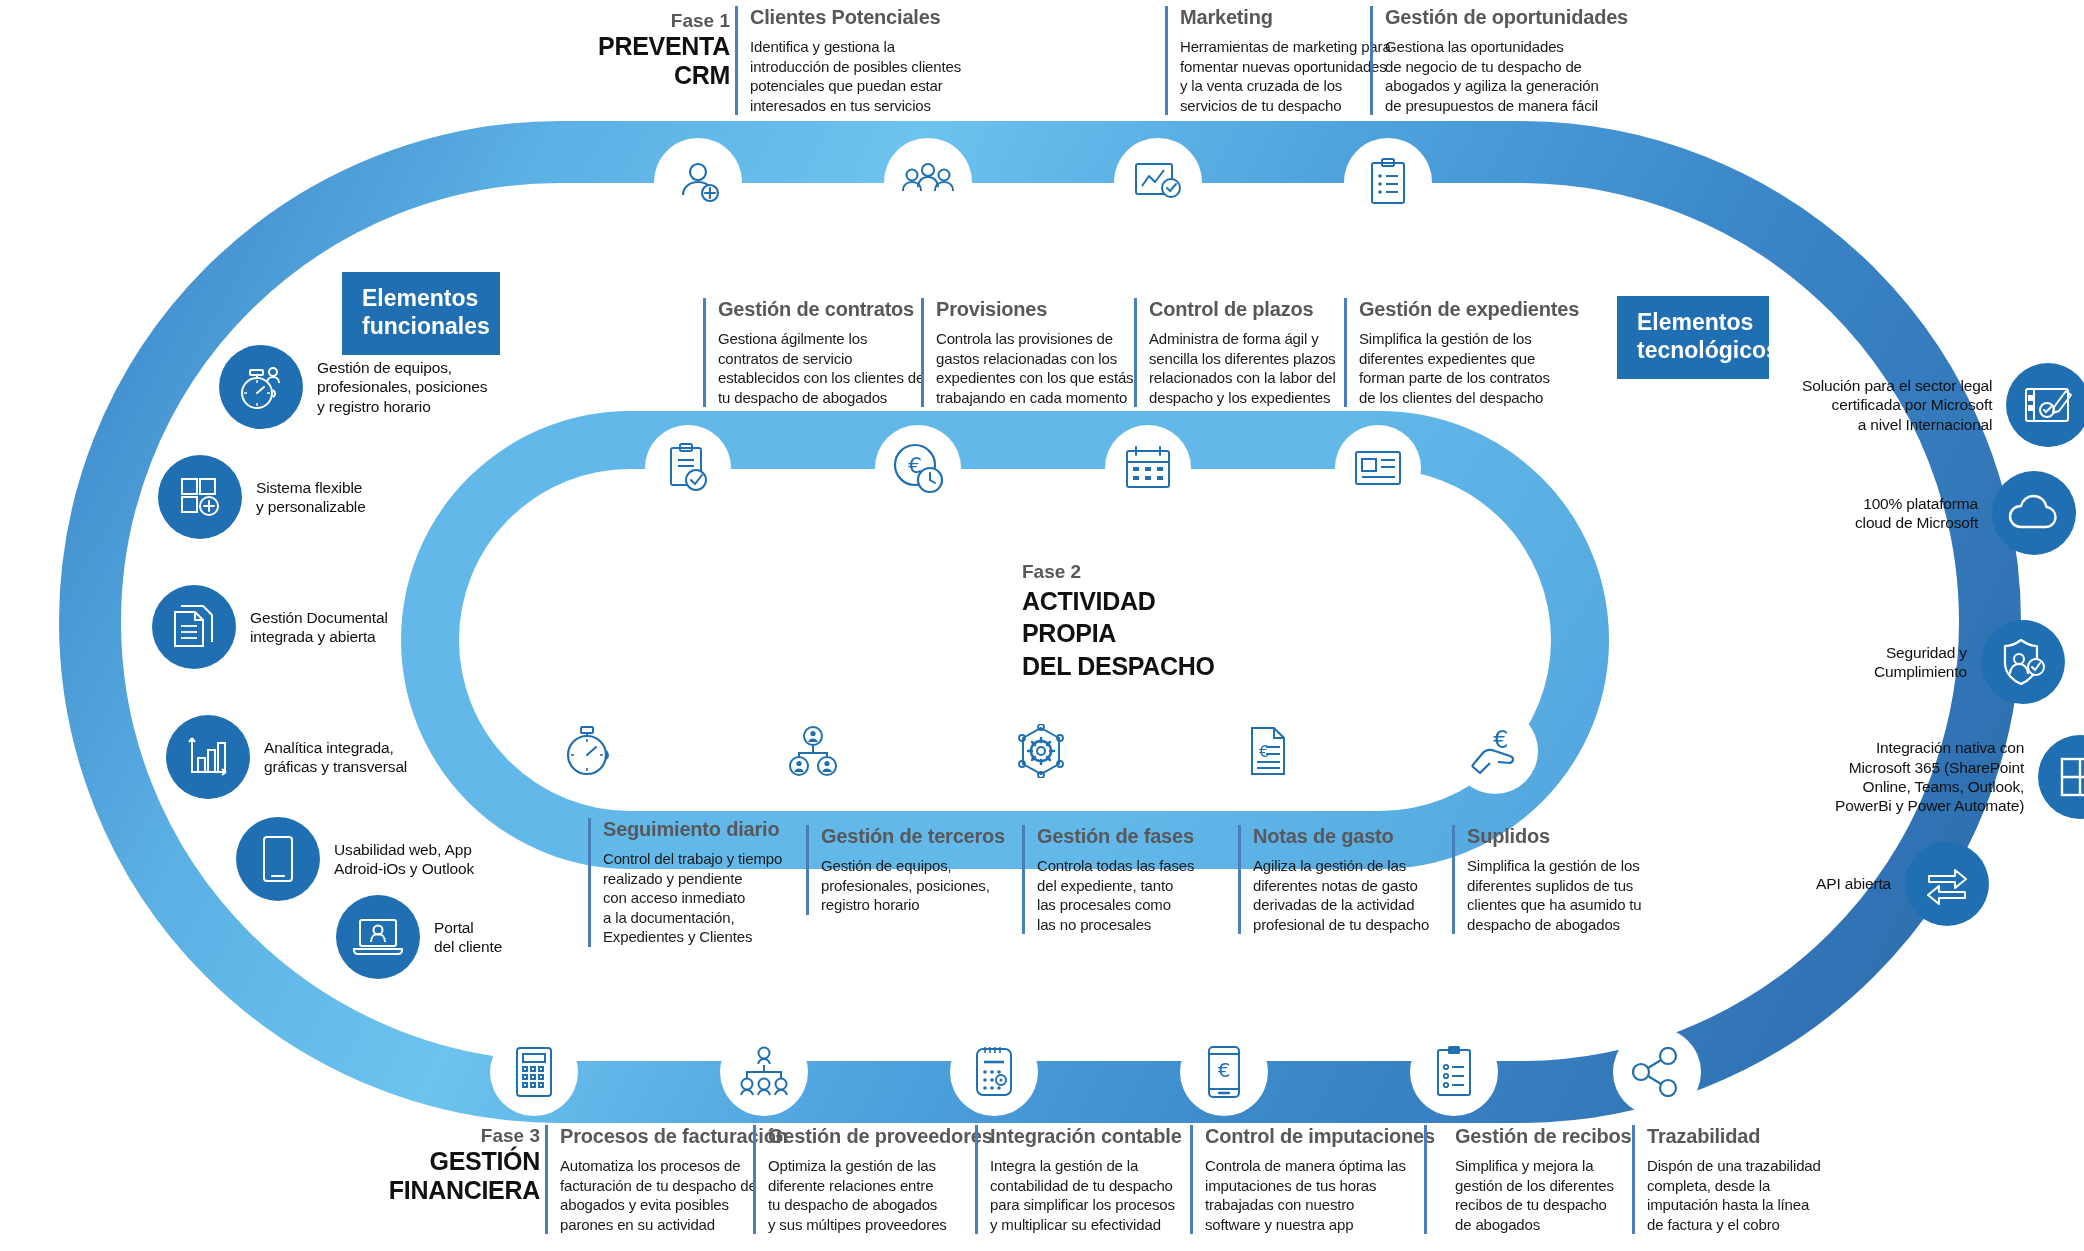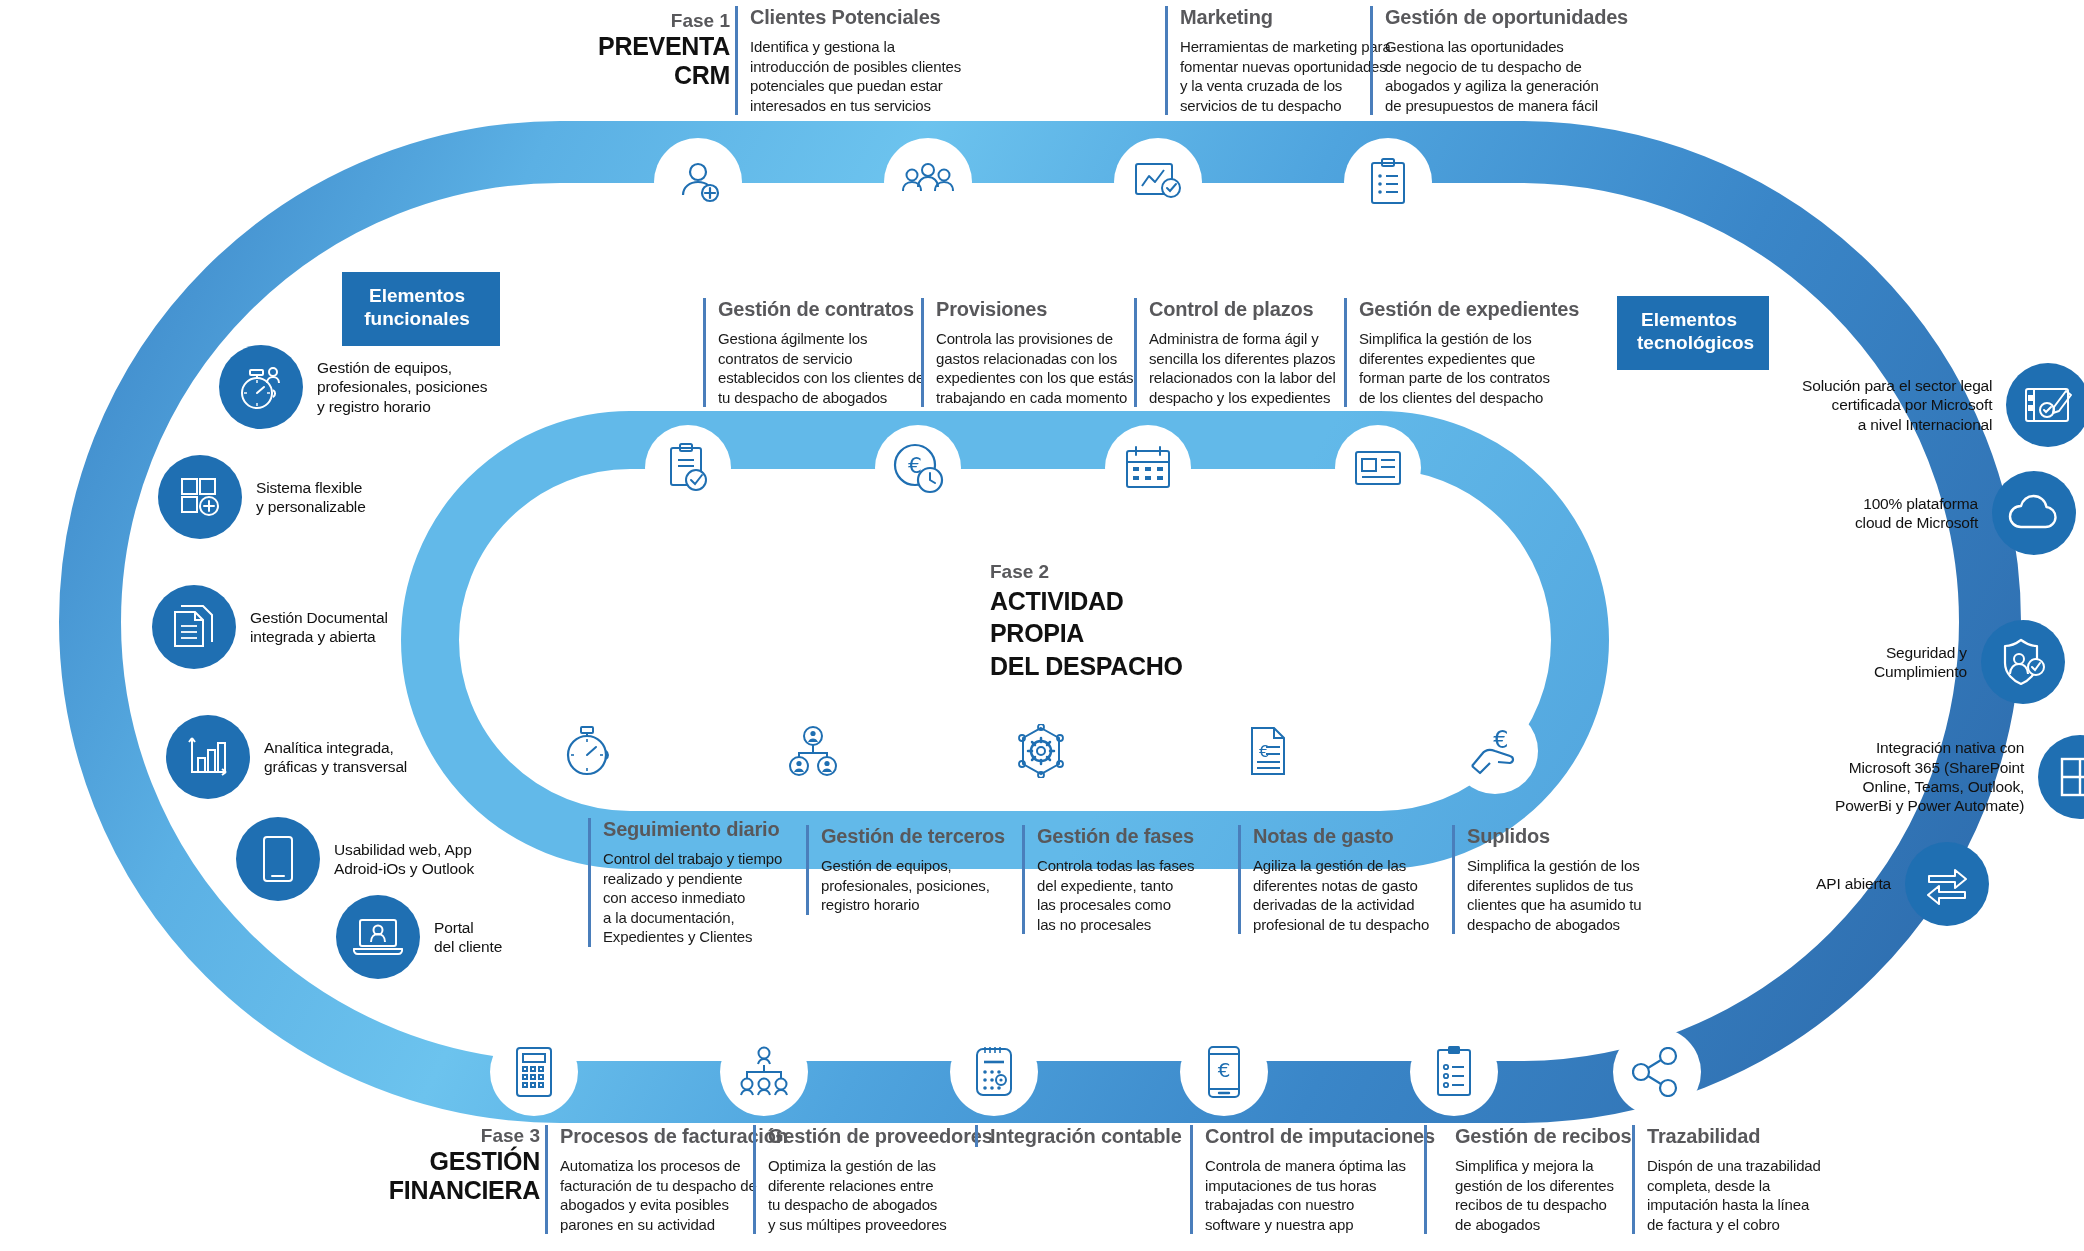--- a/index.html
+++ b/index.html
@@ -26,28 +26,28 @@
     letter-spacing: -0.15px;
   }
   .block .bd div { white-space: nowrap; }
 
   
   .phase { position: absolute; text-align: right; }
   .phase .pn { font-size: 19px; font-weight: bold; color: #58585B; line-height: 1.15; }
   .phase .pt { font-size: 25px; font-weight: bold; color: #111; line-height: 1.18; letter-spacing: -0.3px;}
 
   
-  .center-label { position: absolute; }
+  .center-label { position: absolute; margin-left: 32px; }
   .center-label .pn { font-size: 19px; font-weight: bold; color: #58585B; line-height: 1.3; }
   .center-label .pt { font-size: 25px; font-weight: bold; color: #111; line-height: 1.3; letter-spacing: -0.3px; }
 
   
   .sect-box {
     position: absolute; background: #1F6FB2; color: #fff;
-    font-weight: bold; font-size: 19px; line-height: 1.2;
+    font-weight: bold; font-size: 23px; line-height: 1.2;
     padding: 13px 28px 15px 20px; text-align: center;
   }
 
   
   .feat { position: absolute; display: flex; align-items: center; gap: 14px; }
   .feat.rtl { flex-direction: row-reverse; }
   .feat .fi {
     width: 84px; height: 84px; border-radius: 50%; background: #1F6FB2;
     flex: 0 0 84px; display: flex; align-items: center; justify-content: center;
   }
@@ -263,20 +263,26 @@
     <div class="bt">Gestión de proveedores</div>
     <div class="bd">
       <div>Optimiza la gestión de las</div>
         <div>diferente relaciones entre</div>
       <div>tu despacho de abogados</div>
         <div>y sus múltipes proveedores</div>
     </div>
   </div>
   <div class="block" style="left:975px; top:1125px;">
     <div class="bt">Integración contable</div>
+    <div class="bd">
+      <div>Integra la gestión de la</div>
+        <div>contabilidad de tu despacho</div>
+      <div>para simplificar los procesos</div>
+        <div>y multiplicar su efectividad</div>
+    </div>
   </div>
   <div class="block" style="left:1190px; top:1125px;">
     <div class="bt">Control de imputaciones</div>
     <div class="bd">
       <div>Controla de manera óptima las</div>
         <div>imputaciones de tus horas</div>
       <div>trabajadas con nuestro</div>
         <div>software y nuestra app</div>
     </div>
   </div>

